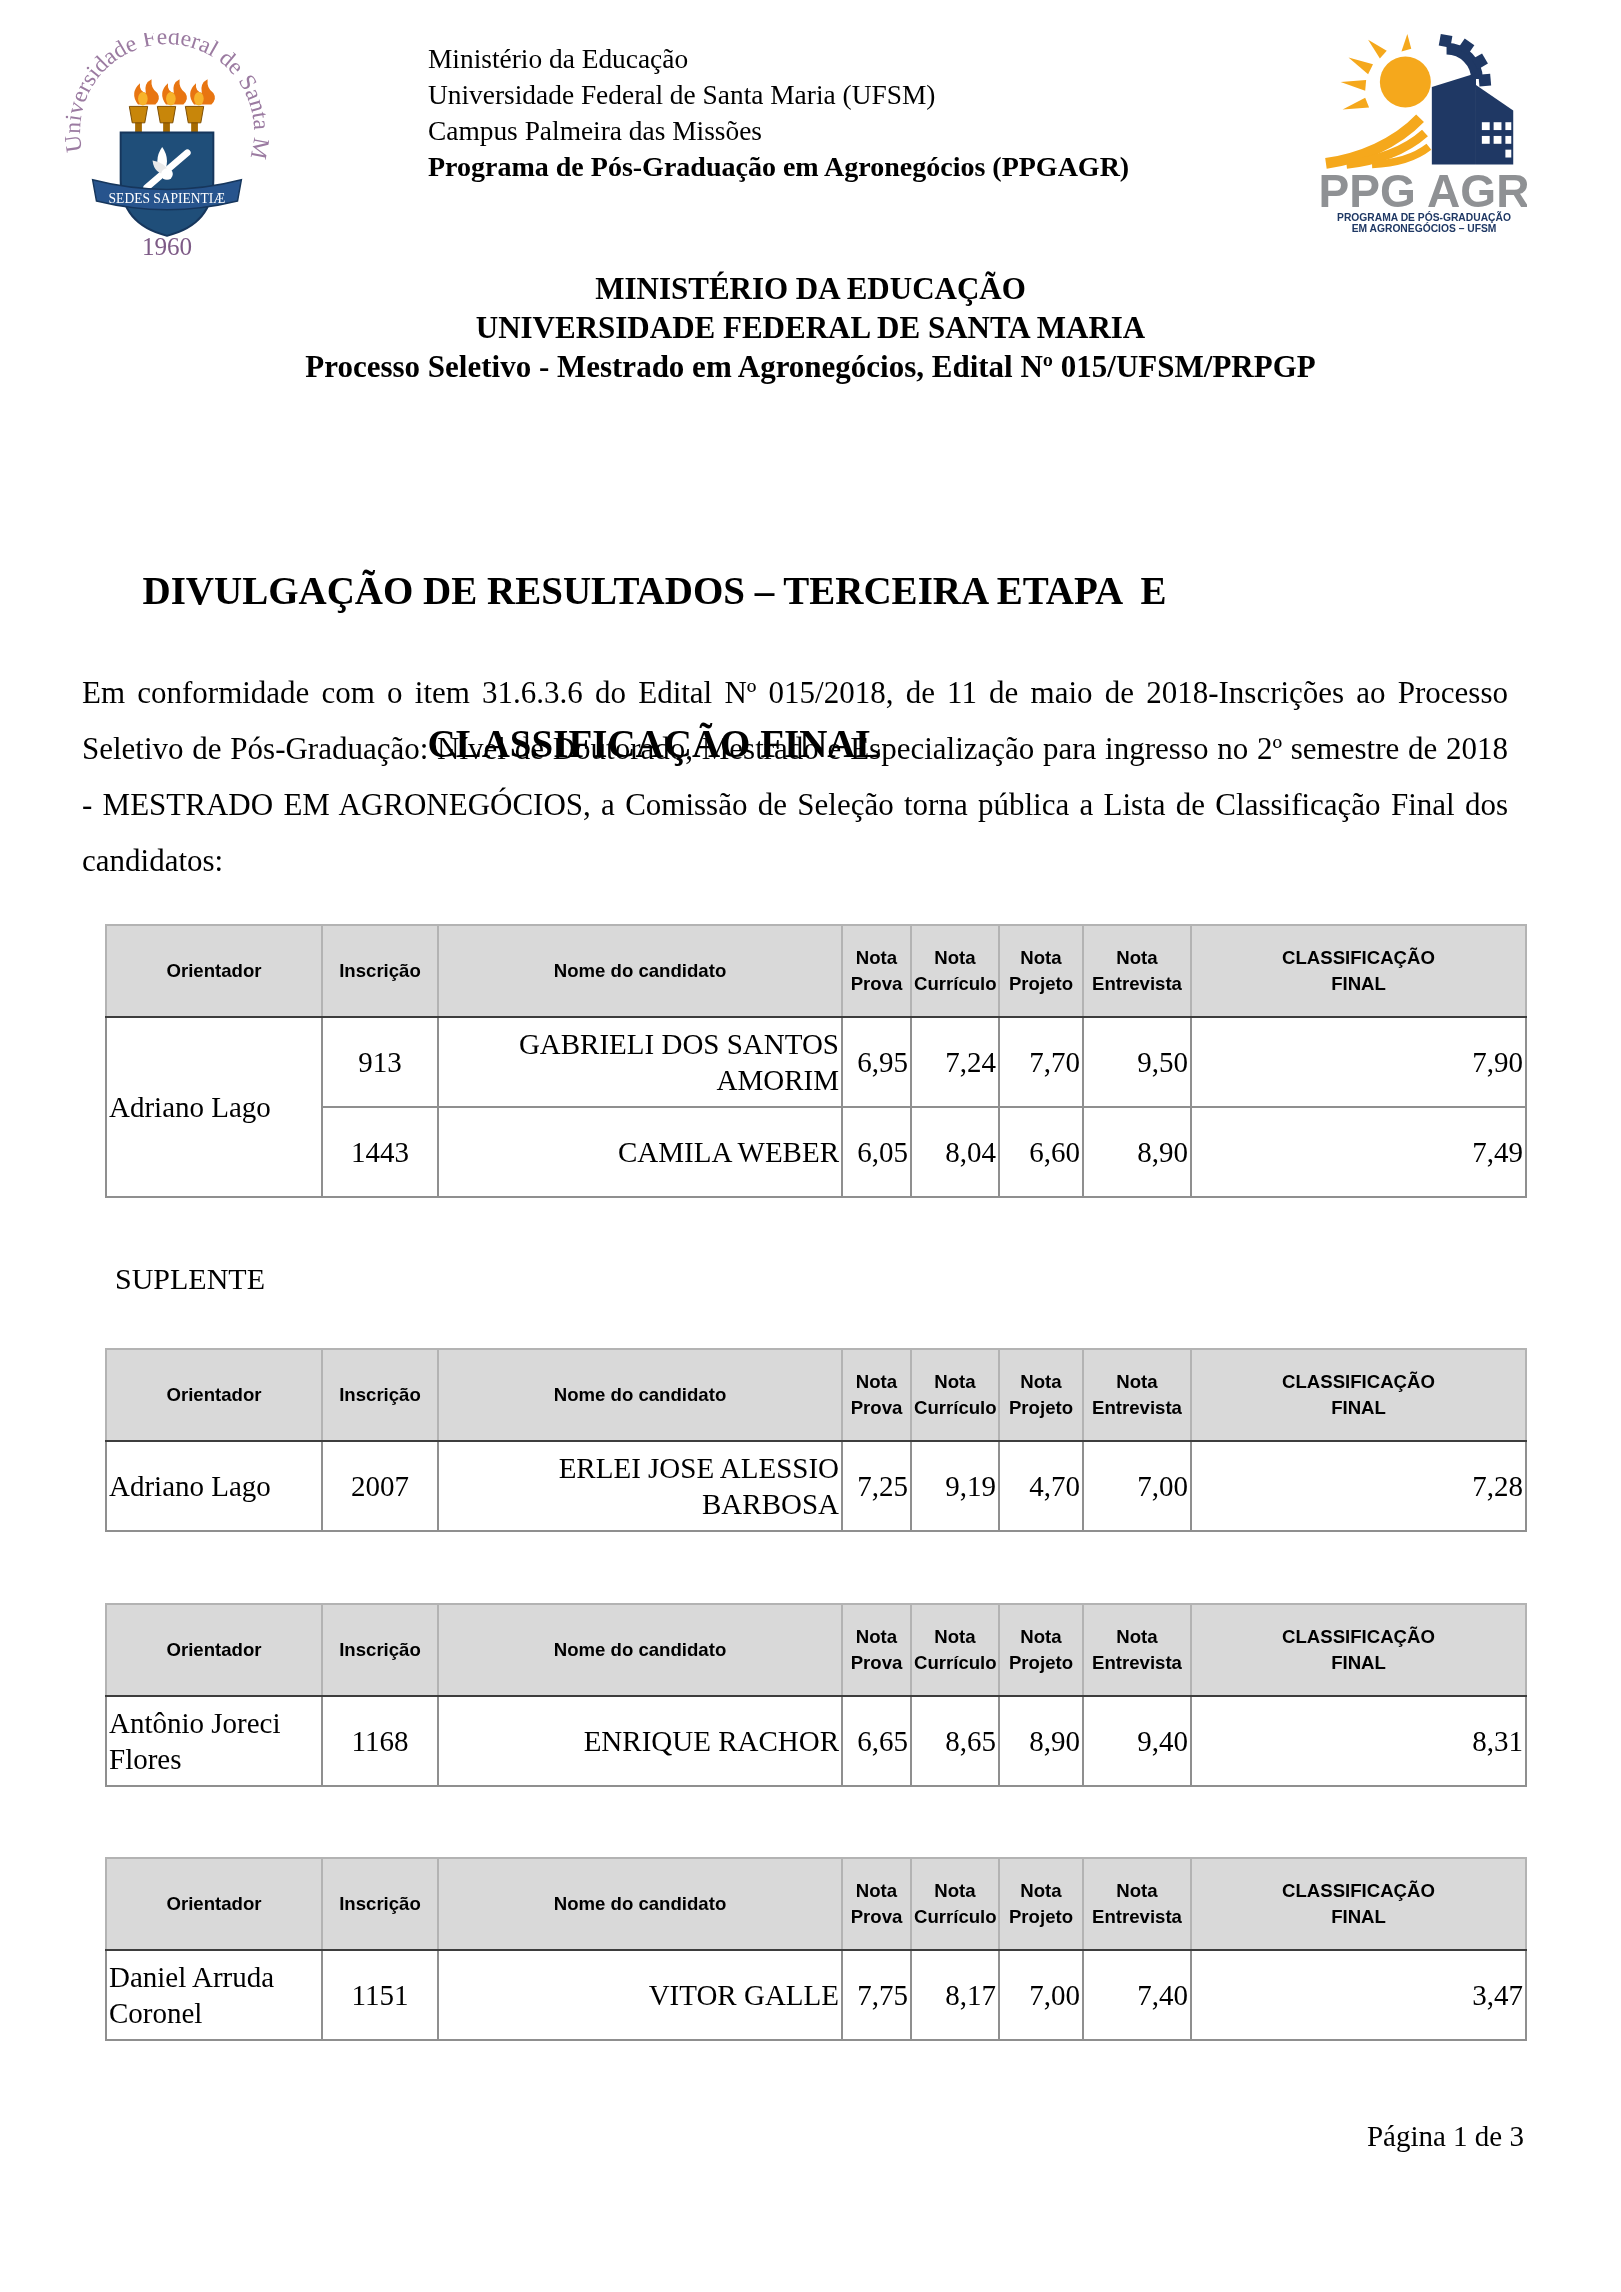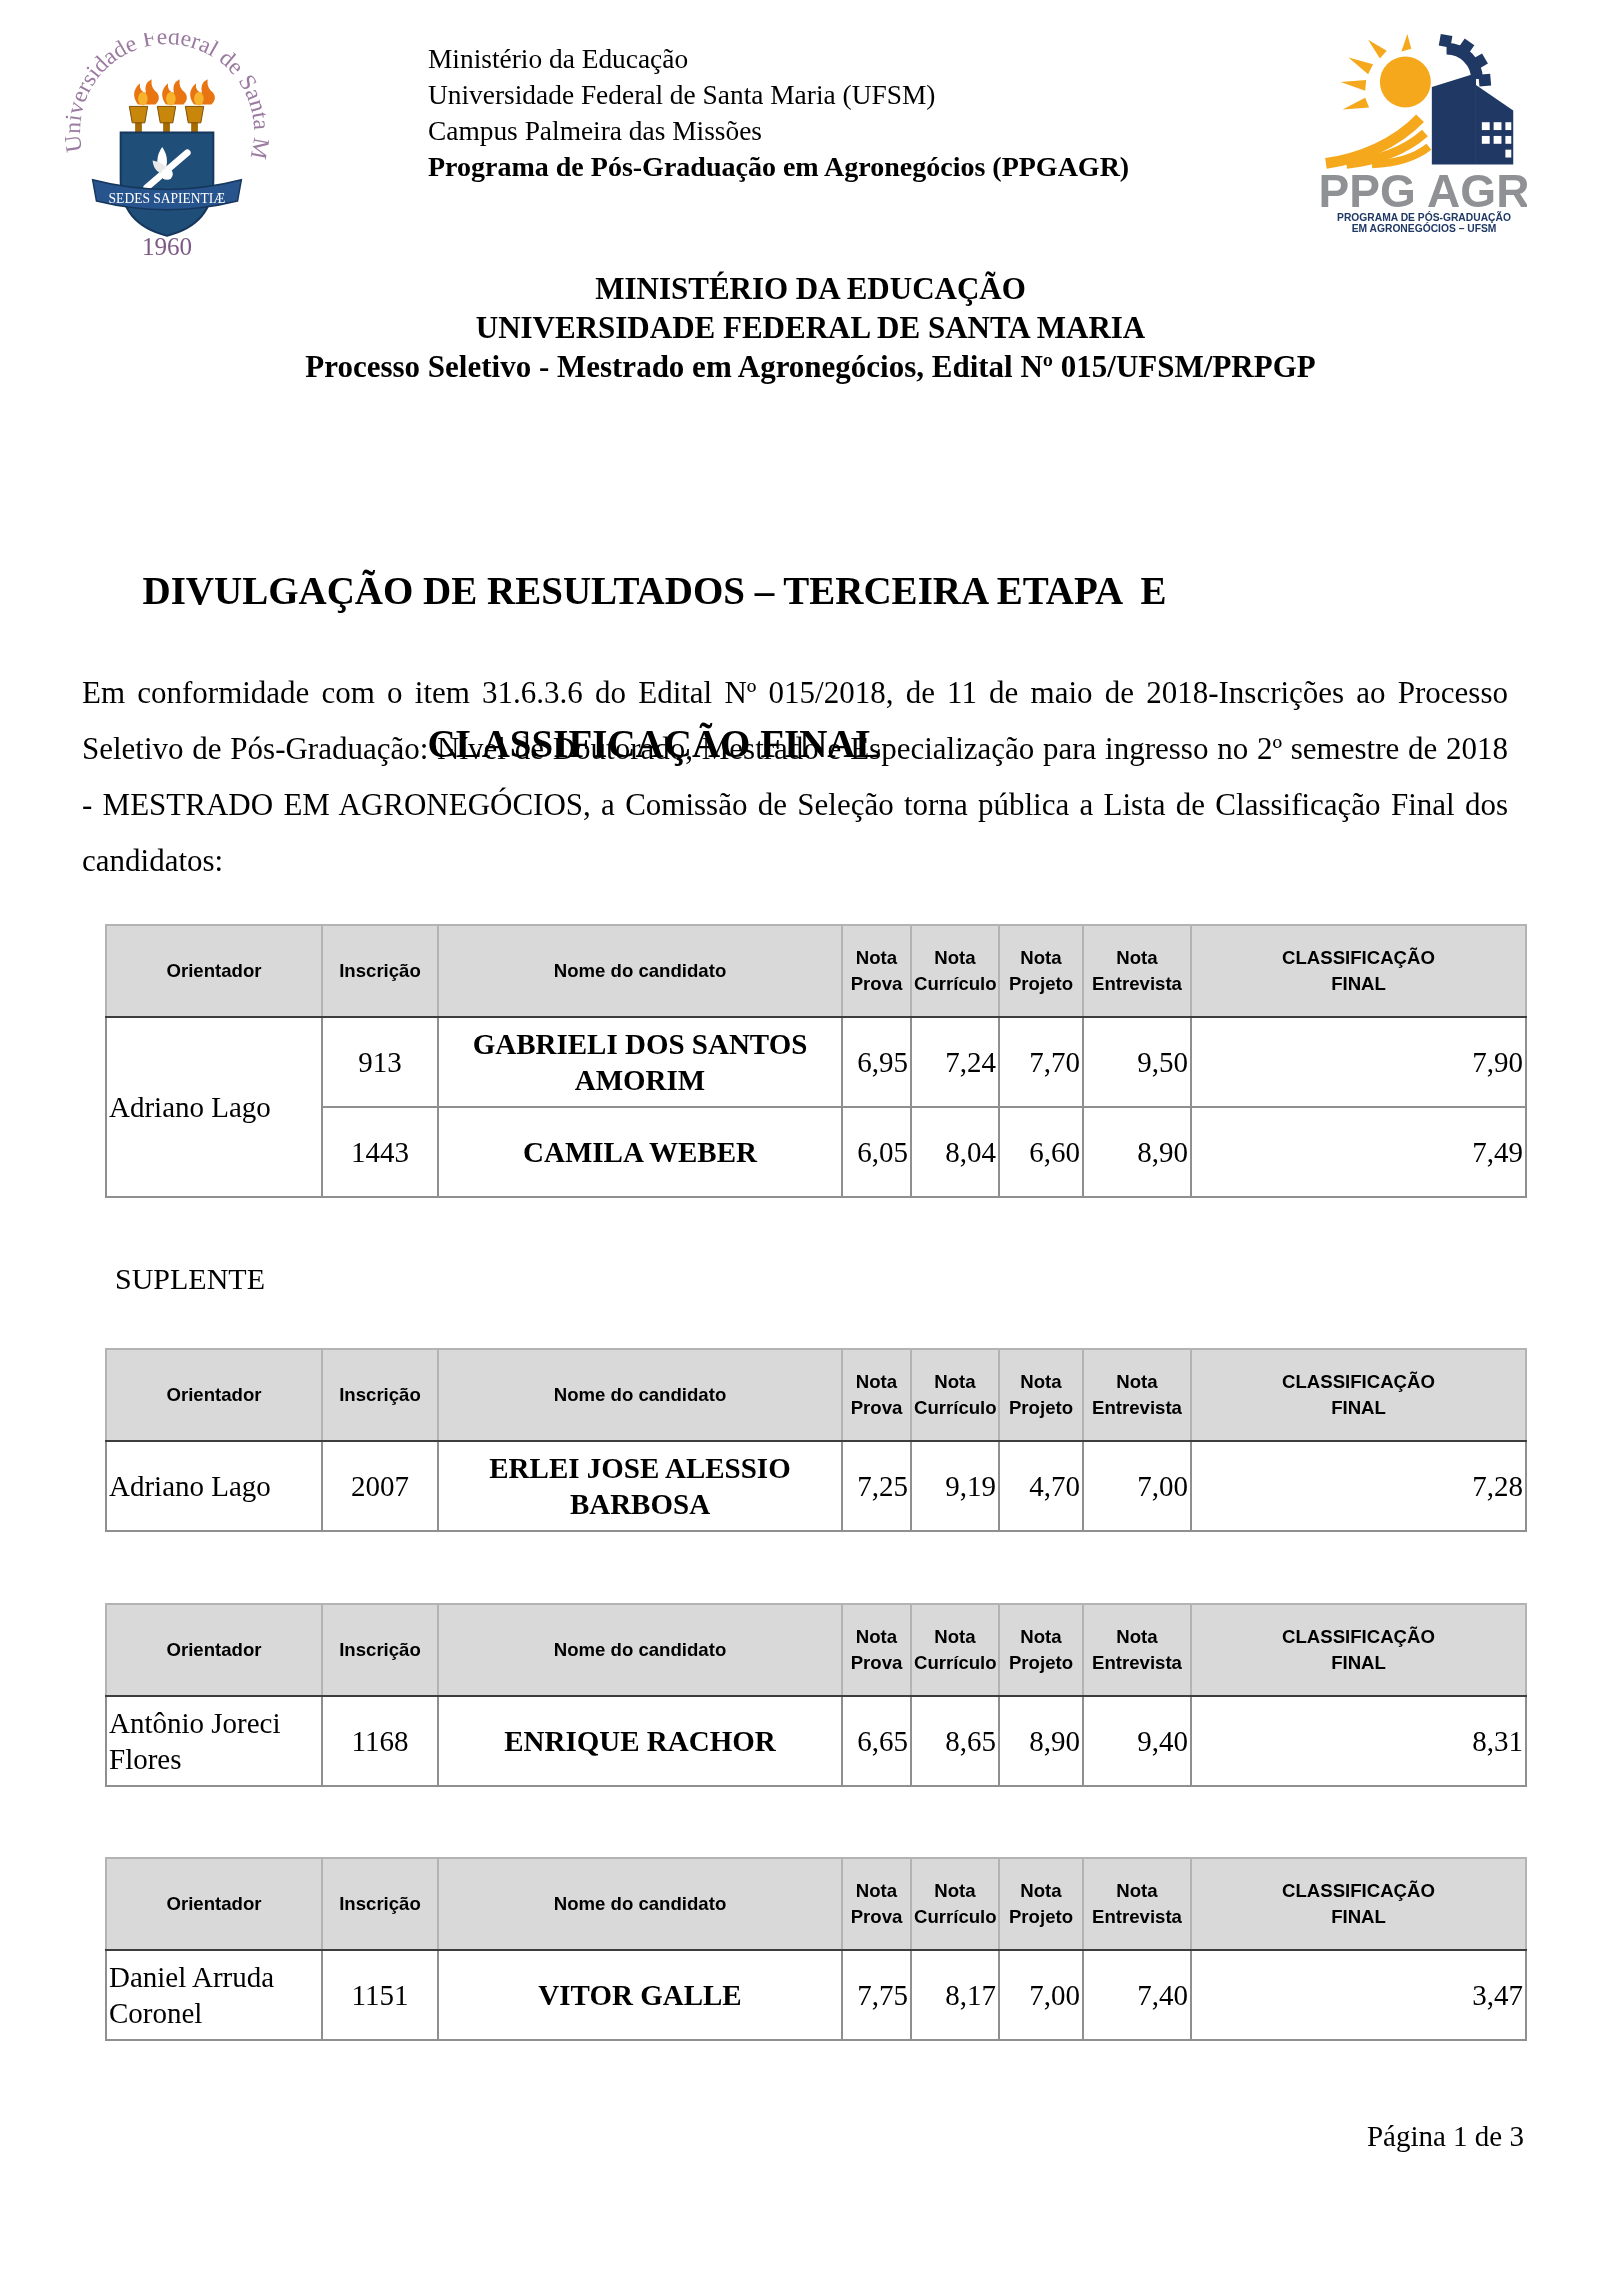--- a/index.html
+++ b/index.html
@@ -29,21 +29,21 @@
            table-layout:fixed;border:2px solid #8f8f8f;}
   table.rt th{background:#d9d9d9;font-family:"Liberation Sans", sans-serif;
               font-weight:bold;font-size:18.6px;border:2px solid #b3b3b3;
               border-bottom:2.9px solid #3d3d3d;padding:2px;vertical-align:middle;
               text-align:center;height:86px;}
   table.rt th span{display:block;line-height:26.5px;}
   table.rt td{border:2px solid #8f8f8f;font-size:29px;vertical-align:middle;
               height:84px;padding:2px;line-height:36px;}
   td.orient{text-align:left;padding-left:5.9px;}
   td.insc{text-align:center;}
-  td.nome{text-align:center;padding-left:7.8px;font-weight:bold;}
+  td.nome{text-align:right;padding-left:7.8px;}
   td.num{text-align:right;padding-right:8.8px;}
   .t1{top:924px;} .t2{top:1348px;} .t3{top:1603px;} .t4{top:1857px;}
 
   .suplente{position:absolute;left:115px;top:1262px;font-size:30px;}
 
   .footer{position:absolute;left:105px;top:2120px;width:1419px;text-align:right;
           font-size:29px;}
 </style>
 </head>
 <body>

